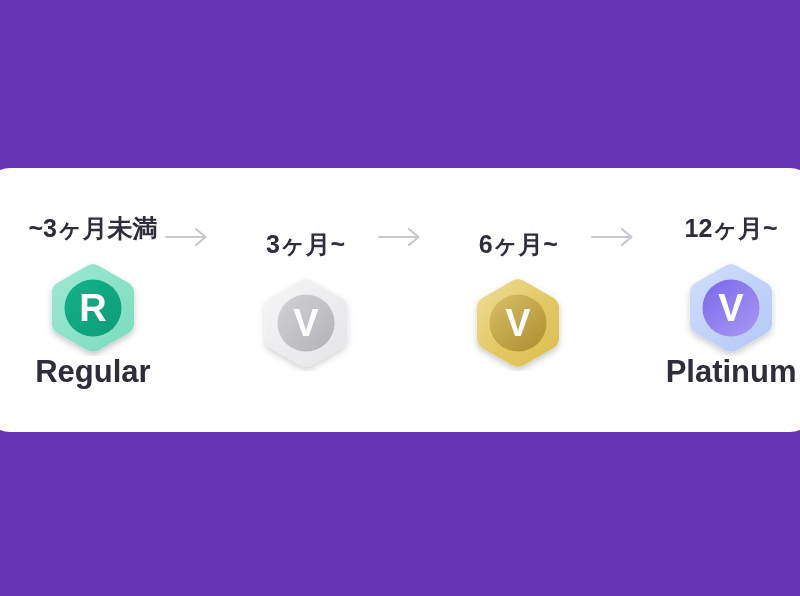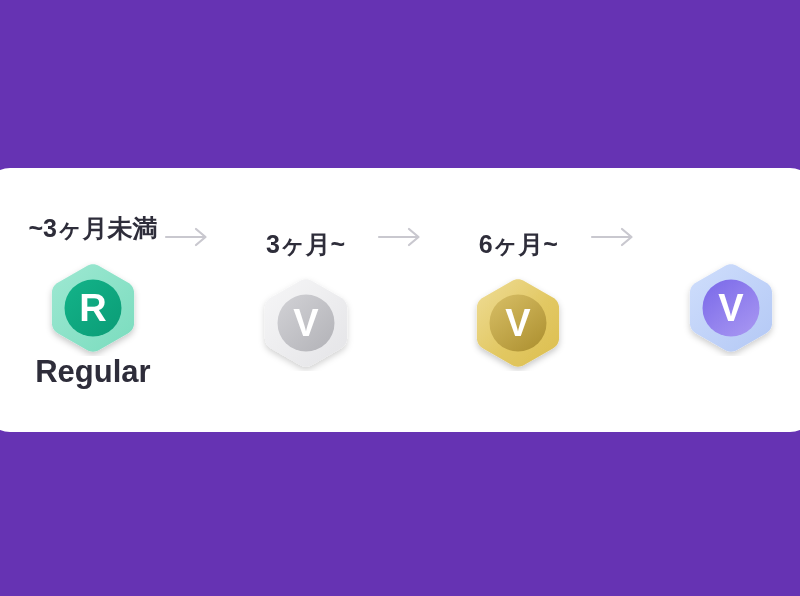--- a/index.html
+++ b/index.html
@@ -195,36 +195,38 @@
     </div>
 
     <div class="arrow-cell">
       <svg viewBox="0 0 46 22" xmlns="http://www.w3.org/2000/svg">
         <path d="M2 11 H41" stroke="#c9c8cf" stroke-width="2.2" fill="none" stroke-linecap="round"></path>
         <path d="M32 3 L41.5 11 L32 19" stroke="#c9c8cf" stroke-width="2.2" fill="none" stroke-linecap="round" stroke-linejoin="round"></path>
       </svg>
     </div>
 
     <div class="tier-col">
+      <div class="tier-duration">12ヶ月~</div>
       <div class="badge-wrap">
         <svg viewBox="0 0 96 96" xmlns="http://www.w3.org/2000/svg">
           <defs>
             <linearGradient id="hexg3" x1="0" y1="0" x2="1" y2="1">
               <stop offset="0%" stop-color="#cfdefc"></stop>
               <stop offset="100%" stop-color="#b3c8f5"></stop>
             </linearGradient>
             <linearGradient id="cirg3" x1="0.1" y1="0" x2="0.9" y2="1">
               <stop offset="0%" stop-color="#7b6ae9"></stop>
               <stop offset="100%" stop-color="#a897f2"></stop>
             </linearGradient>
             <filter id="sh3" x="-30%" y="-20%" width="160%" height="170%">
               <feDropShadow dx="0" dy="3" stdDeviation="3.2" flood-color="#000000" flood-opacity="0.20"></feDropShadow>
             </filter>
           </defs>
           <path filter="url(#sh3)" fill="url(#hexg3)" d="M48 4.2 C50.2 4.2 52.3 4.8 54.1 5.9 L83.3 22.7 C86.9 24.8 89.1 28.7 89.1 32.9 L89.1 63.1 C89.1 67.3 86.9 71.2 83.3 73.3 L54.1 90.1 C52.3 91.2 50.2 91.8 48 91.8 C45.8 91.8 43.7 91.2 41.9 90.1 L12.7 73.3 C9.1 71.2 6.9 67.3 6.9 63.1 L6.9 32.9 C6.9 28.7 9.1 24.8 12.7 22.7 L41.9 5.9 C43.7 4.8 45.8 4.2 48 4.2 Z"></path>
           <circle cx="48" cy="48" r="28.5" fill="url(#cirg3)"></circle>
           <text x="48" y="48" fill="#ffffff" font-family="Liberation Sans, sans-serif" font-size="38" font-weight="bold" text-anchor="middle" dominant-baseline="central">V</text>
         </svg>
       </div>
+      <div class="tier-name">Platinum</div>
     </div>
 
   </div>
 </div>
 
 </body></html>

